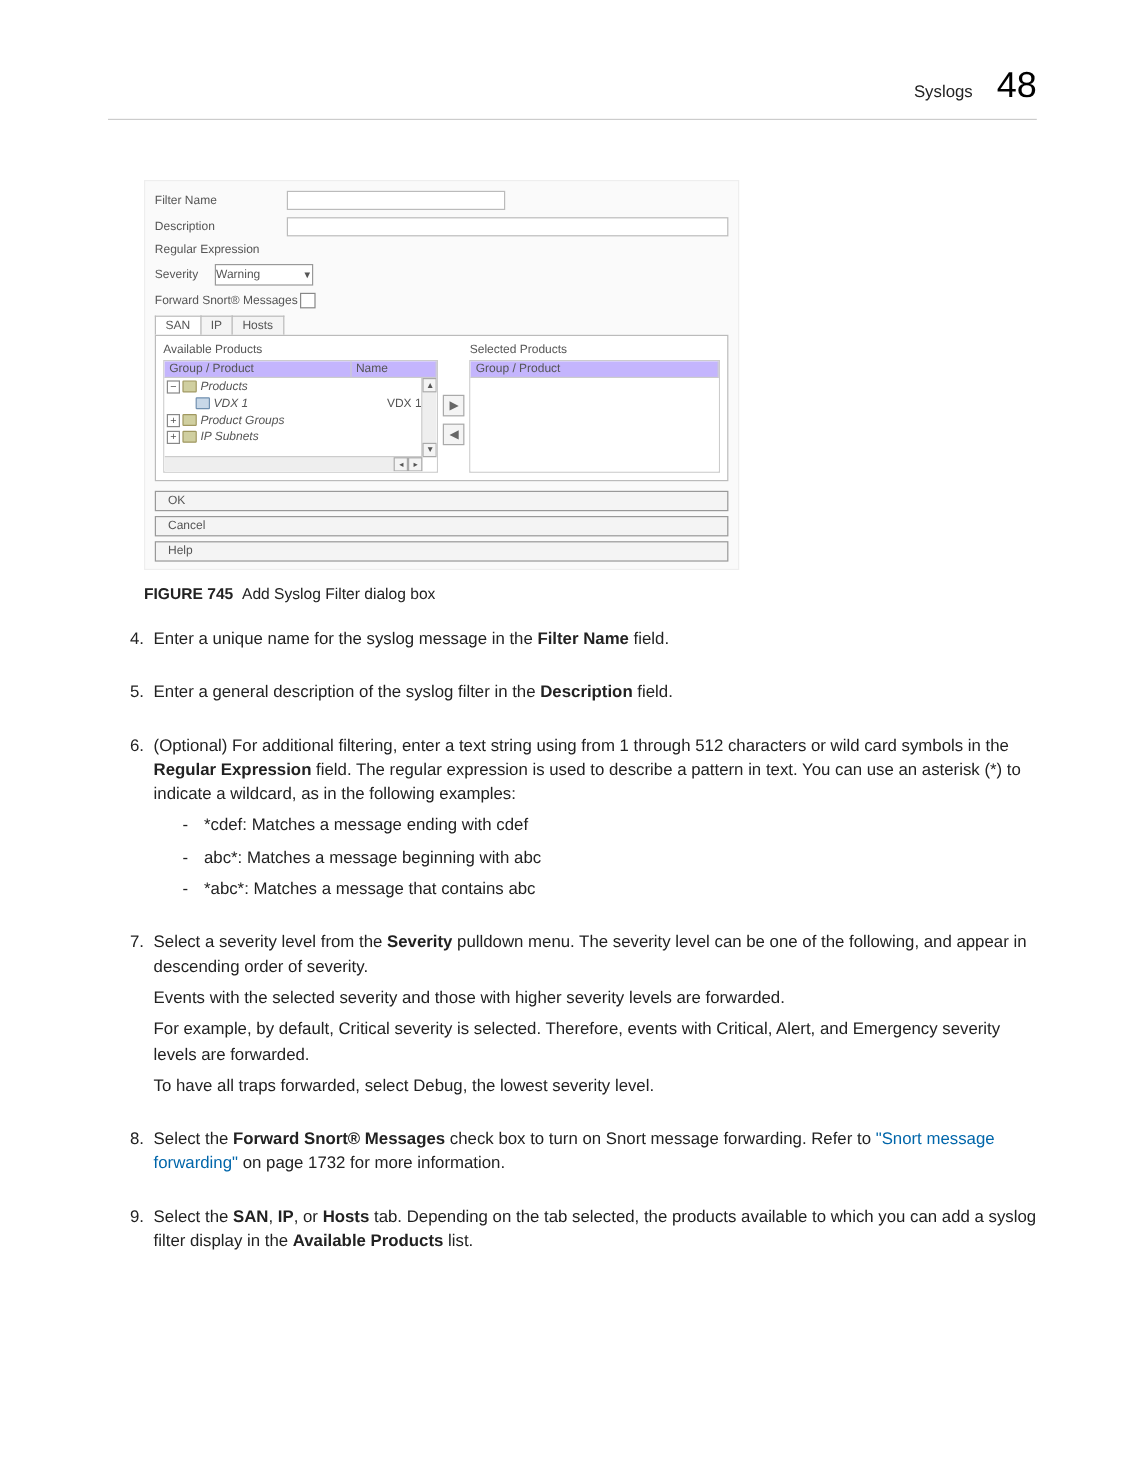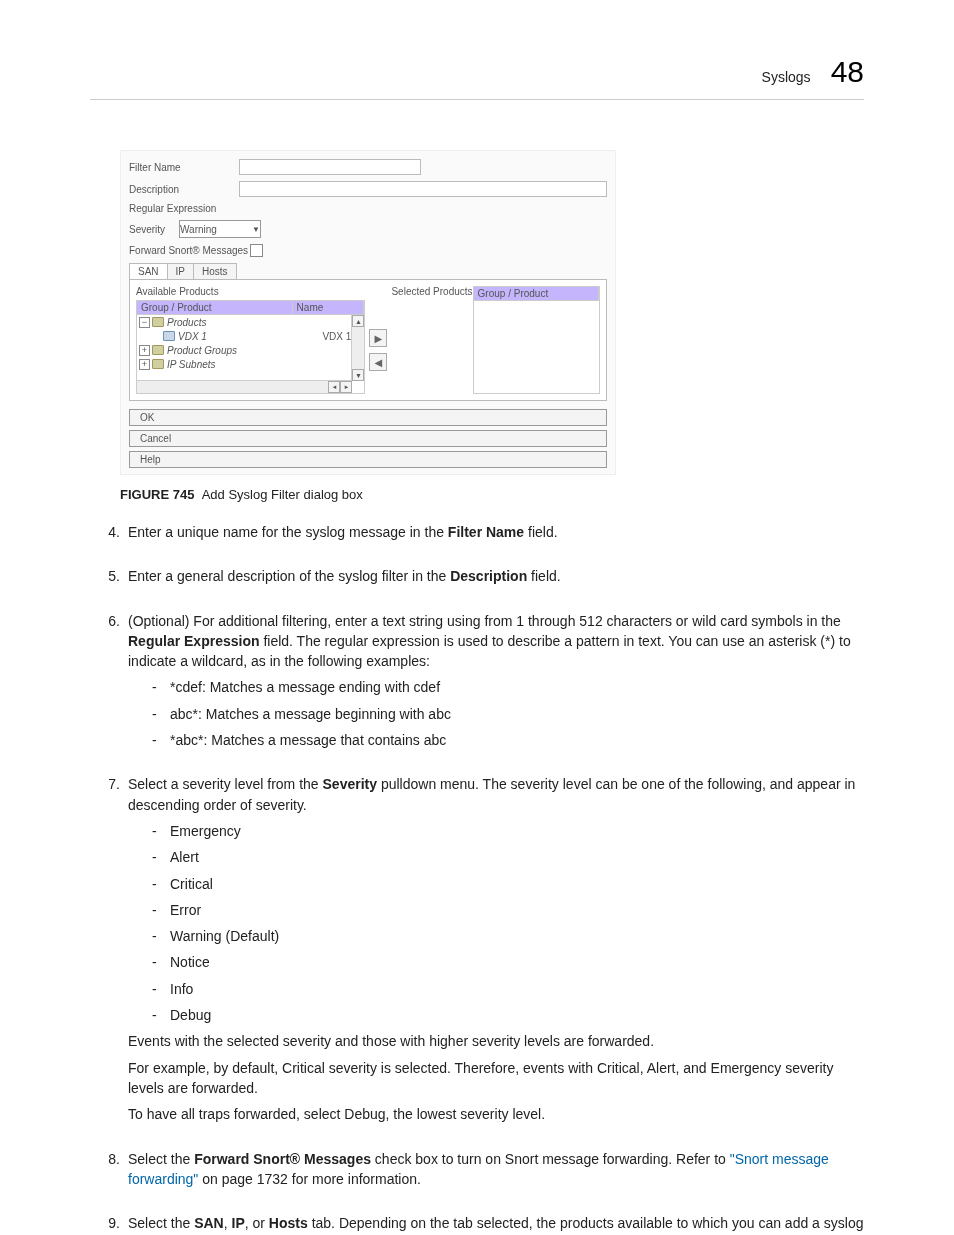--- a/index.html
+++ b/index.html
@@ -41,21 +41,21 @@
   .dlg-input-lg { border:1px solid #bbb; background:#fff; height:14px; flex:1; }
   .dlg-select { border:1px solid #999; background:#fff; height:16px; width:80px; padding:0 0; display:flex; align-items:center; justify-content:space-between; }
   .dlg-select .arrow { font-size:8px; }
   .dlg-check { width:11px; height:11px; border:1px solid #888; background:#fff; display:inline-block; margin-left:2px; vertical-align:middle;}
   .tabs-row { display:flex; gap:0; margin-top:6px; margin-bottom:0;}
   .tab { border:1px solid #bbb; border-bottom:none; padding:2px 8px; font-size:10px; background:#f4f4f4; margin-right:-1px;}
   .tab.active { background:#fff; }
   .tab-body { border:1px solid #bbb; padding:6px; background:#fff; height:108px; position:relative; }
   .panels { display:flex; gap:4px; height:100%;}
   .panel-left { flex:1.1; display:flex; flex-direction:column; }
-  .panel-right { flex:1; display:flex; flex-direction:row; }
+  .panel-right { flex:1; display:flex; flex-direction:column; }
   .panel-title { font-size:10px; margin-bottom:2px; height:12px;}
   .grid { border:1px solid #ccc; flex:1; display:flex; flex-direction:column; overflow:hidden;}
   .grid-head { display:flex; background:#c4b5fd; border-bottom:1px solid #ccc; font-size:10px; }
   .gh-cell { padding:1px 4px; border-right:1px solid #ccc; }
   .gh-a { flex:1.4; }
   .gh-b { flex:0.6; }
   .grid-body { flex:1; background:#fff; font-size:10px; position:relative; overflow:hidden;}
   .tree-row { display:flex; align-items:center; padding:0 2px; height:14px; white-space:nowrap;}
   .tree-indent { width:12px; display:inline-block; }
   .tree-exp { width:9px; height:9px; border:1px solid #888; line-height:7px; text-align:center; font-size:9px; display:inline-flex; align-items:center; justify-content:center; margin-right:2px; }
@@ -212,30 +212,20 @@
           <li>*cdef: Matches a message ending with cdef</li>
           <li>abc*: Matches a message beginning with abc</li>
           <li>*abc*: Matches a message that contains abc</li>
         </ul>
       </div>
     </li>
     <li>
       <span class="num">7.</span>
       <div class="body">
         <p><span>Select a severity level from the </span><span class="bold">Severity</span><span> pulldown menu. The severity level can be one of the following, and appear in descending order of severity.</span></p>
-        <ul class="dash">
-          <li>Emergency</li>
-          <li>Alert</li>
-          <li>Critical</li>
-          <li>Error</li>
-          <li>Warning (Default)</li>
-          <li>Notice</li>
-          <li>Info</li>
-          <li>Debug</li>
-        </ul>
         <p>Events with the selected severity and those with higher severity levels are forwarded.</p>
         <p>For example, by default, Critical severity is selected. Therefore, events with Critical, Alert, and Emergency severity levels are forwarded.</p>
         <p>To have all traps forwarded, select Debug, the lowest severity level.</p>
       </div>
     </li>
     <li>
       <span class="num">8.</span>
       <div class="body">
         <p><span>Select the </span><span class="bold">Forward Snort® Messages</span><span> check box to turn on Snort message forwarding. Refer to </span><a class="link">"Snort message forwarding"</a><span> on page 1732 for more information.</span></p>
       </div>

